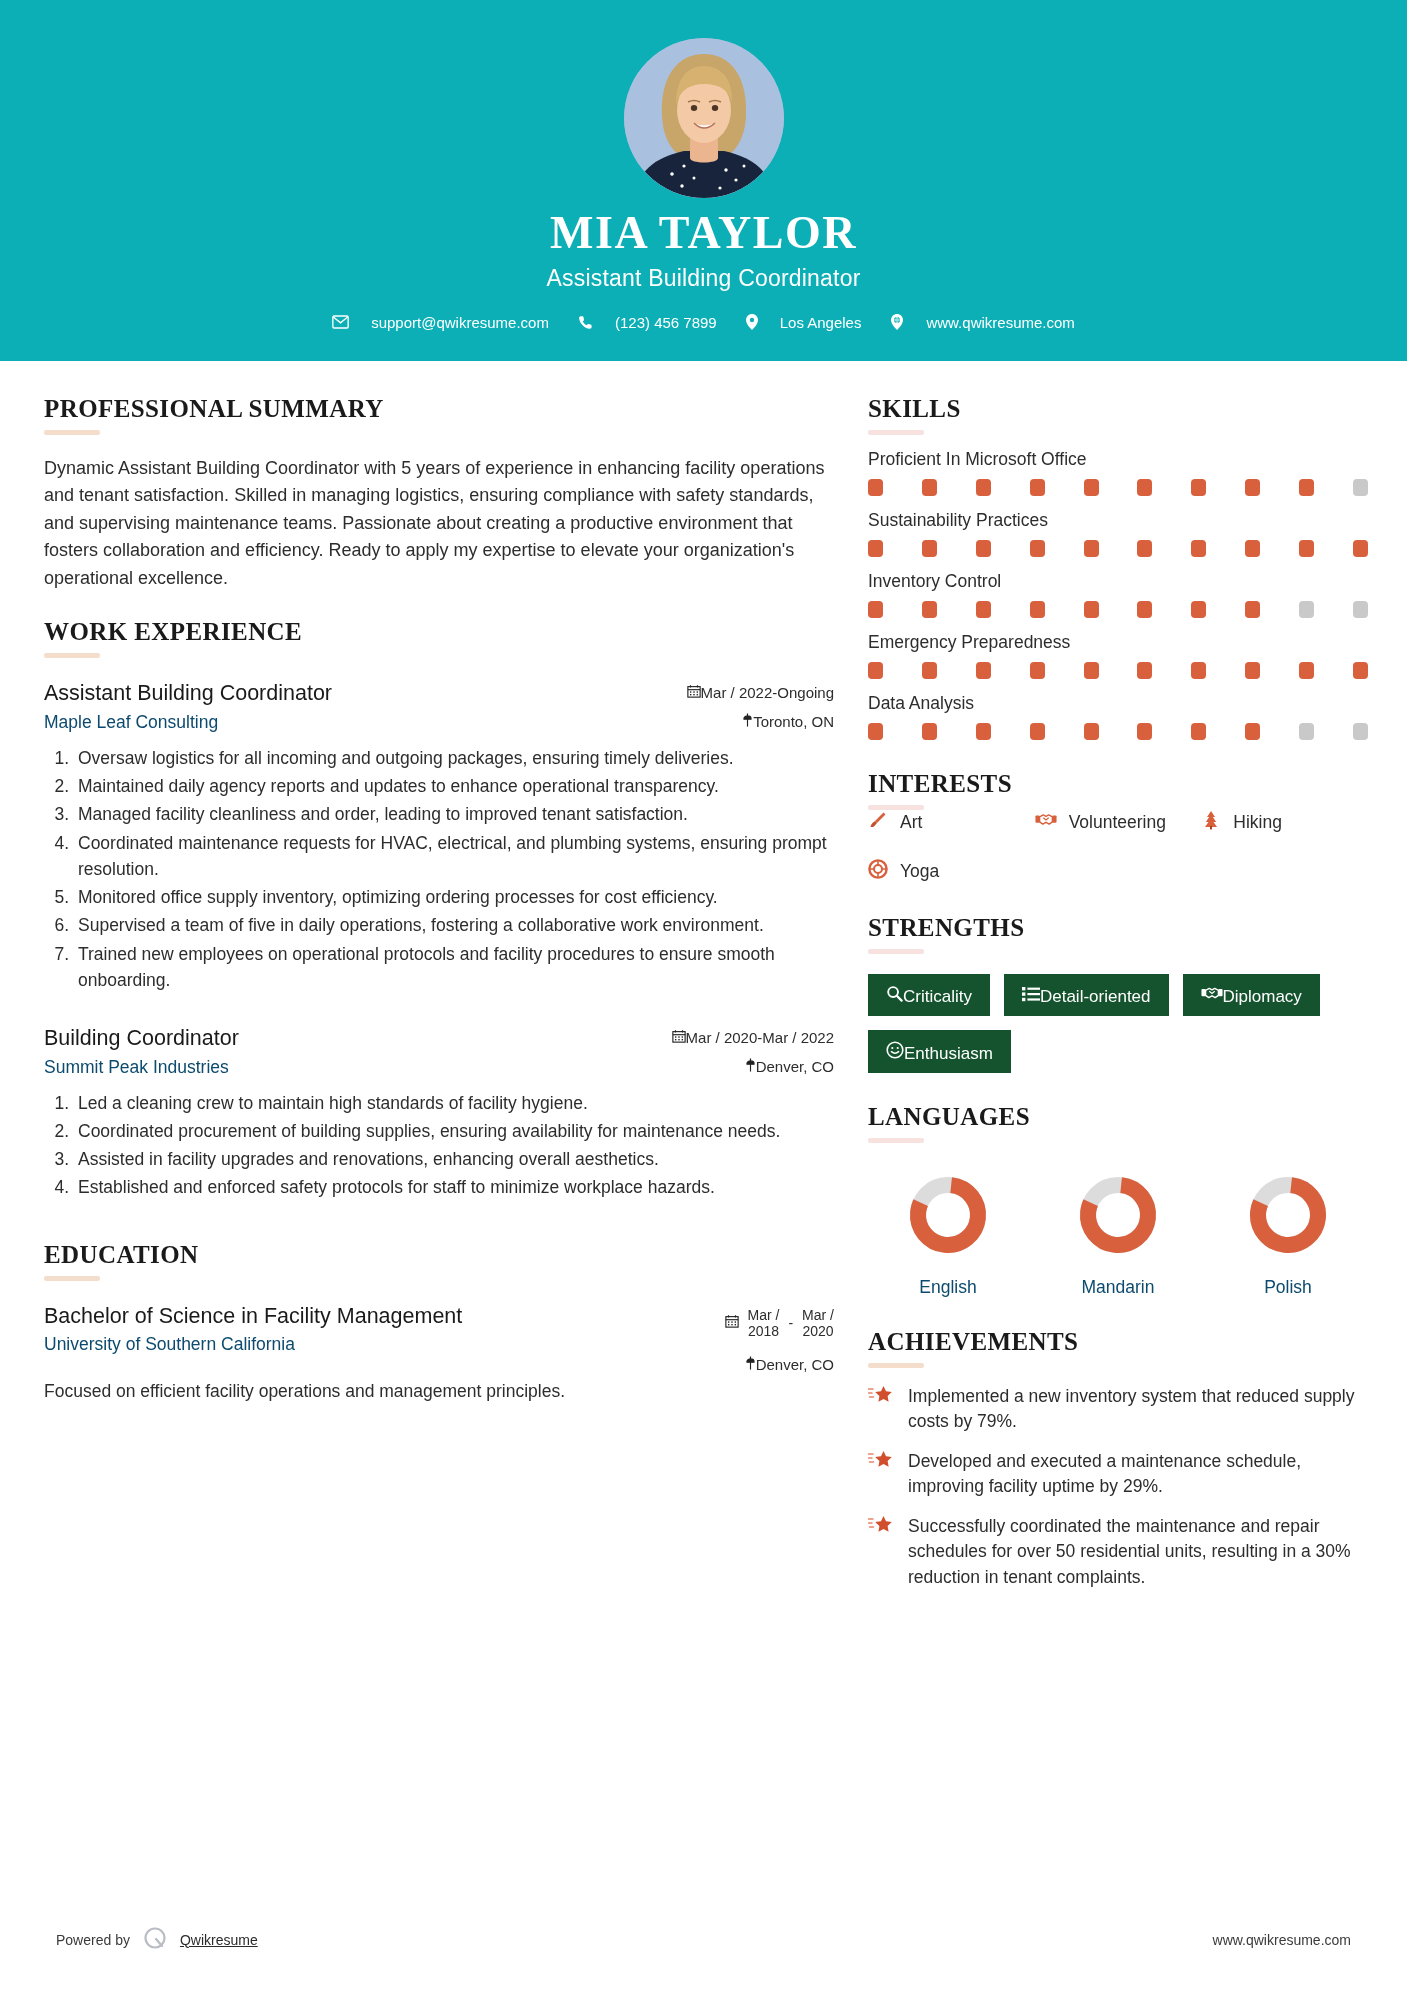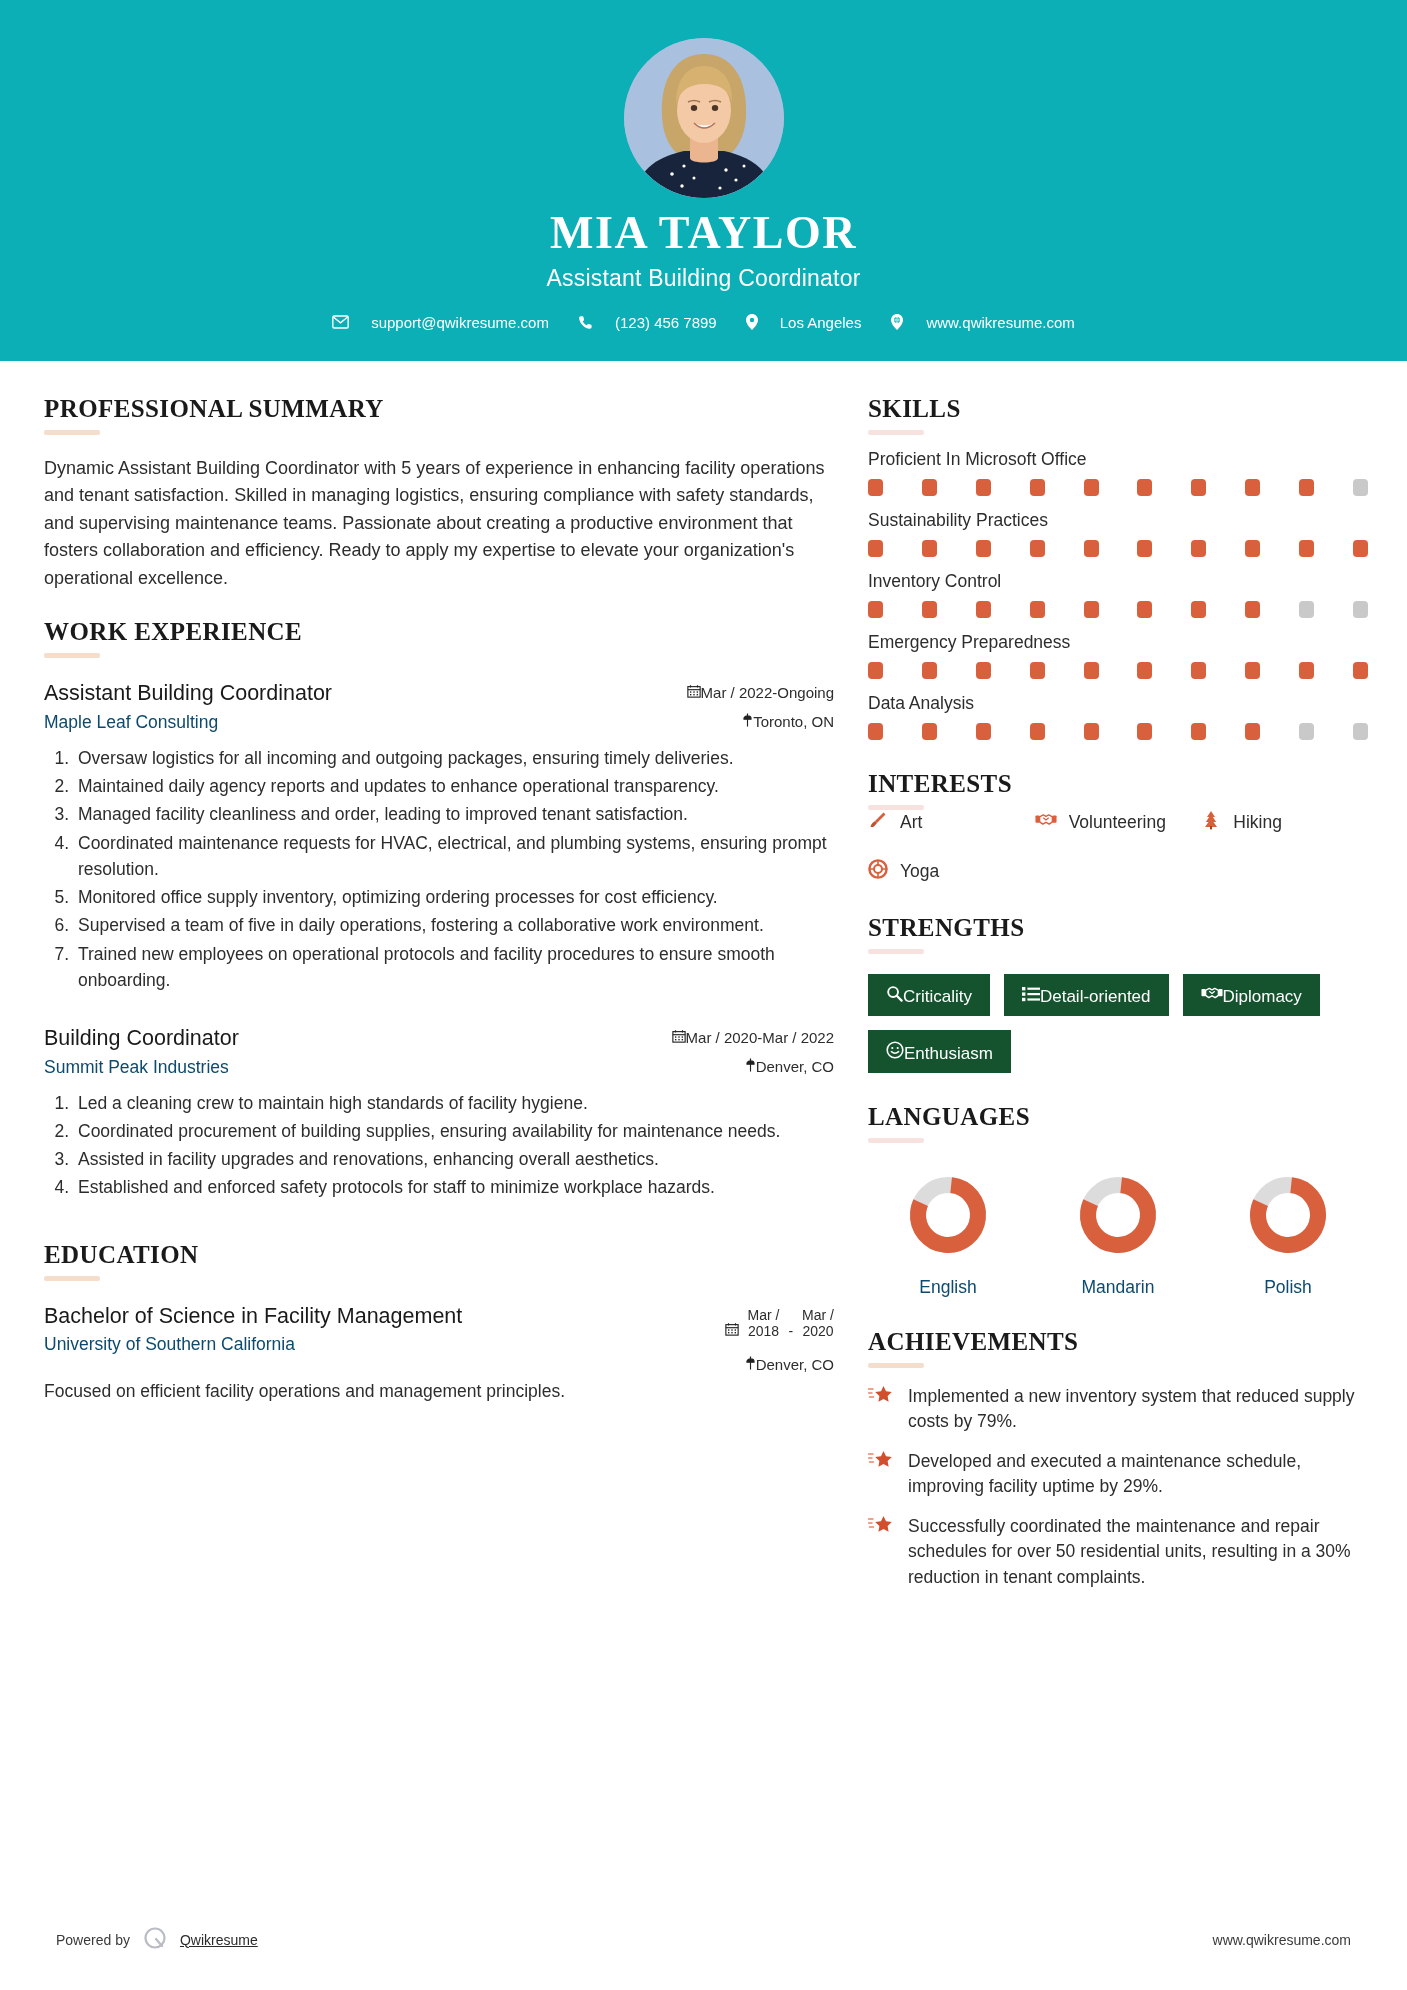--- a/index.html
+++ b/index.html
@@ -111,21 +111,21 @@
     display: flex;
     justify-content: flex-end;
     align-items: center;
     gap: 0;
     white-space: nowrap;
   }
   .meta-line + .meta-line { margin-top: 12px; }
   .edu-meta-dates {
     display: flex;
     justify-content: flex-end;
-    align-items: flex-end;
+    align-items: center;
     gap: 9px;
     font-size: 14px;
     color: #2d2d2d;
     line-height: 1.18;
   }
   .edu-date-cell { text-align: center; }
 
   ol.bullets {
     margin: 12px 0 0 0;
     padding-left: 30px;

